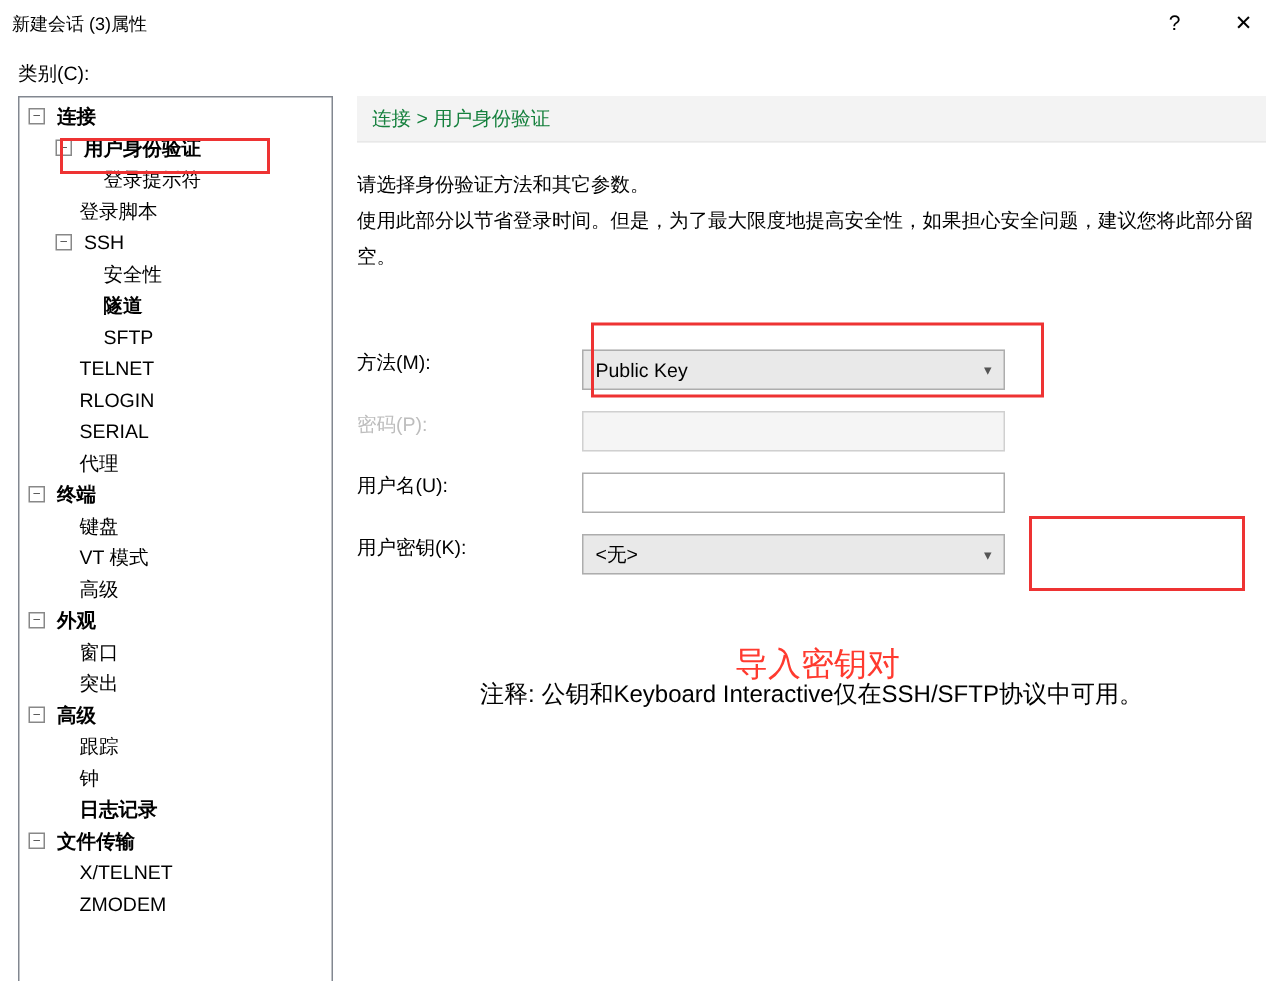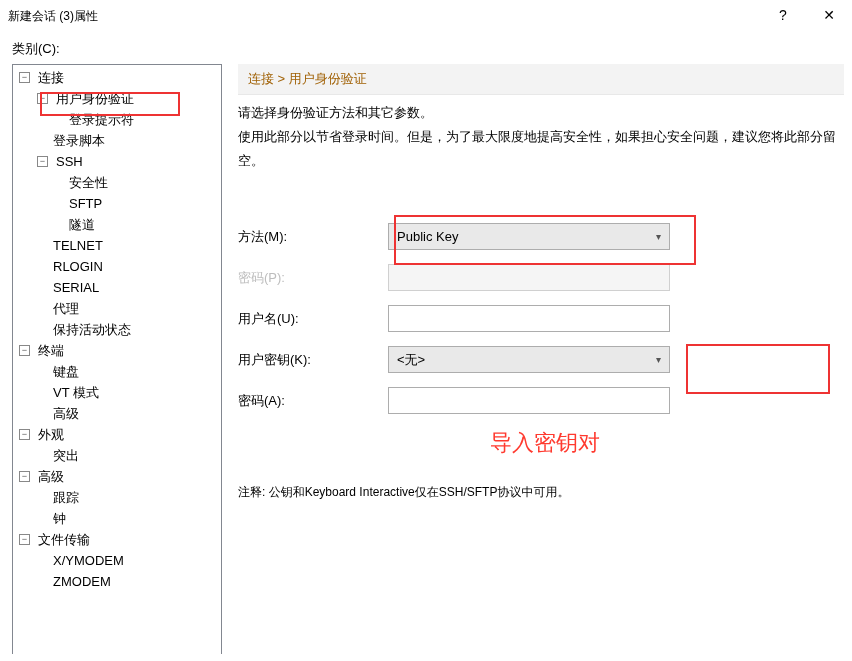--- a/index.html
+++ b/index.html
@@ -11,35 +11,35 @@
 .titlebar-btn { width: 46px; height: 30px; display: flex; align-items: center; justify-content: center; font-size: 14px; font-family: "Segoe UI Symbol", sans-serif; cursor: default; }
 .content { padding: 8px 8px 0 12px; }
 .cat-label { font-size: 13px; margin-bottom: 6px; }
 .body-row { display: flex; gap: 0; margin-top: 4px; }
 .tree-panel { width: 210px; border: 1px solid #828790; border-bottom: none; background: #fff; height: 590px; padding: 2px 0 0 2px; overflow: hidden; }
 .tree { font-size: 13px; line-height: 21px; }
 .tree-node { display: flex; align-items: center; white-space: nowrap; cursor: default; }
 .tree-toggle { width: 11px; height: 11px; border: 1px solid #888; display: inline-flex; align-items: center; justify-content: center; font-size: 9px; line-height: 1; margin-right: 6px; color: #555; background: #fff; flex-shrink: 0; }
 .tree-spacer { display: inline-block; flex-shrink: 0; }
 .tree-label { padding: 0 2px; }
-.tree-label.bold { font-weight: 400; }
+.tree-label.bold { font-weight: 700; }
 .hl-red { border: 2px solid #e33; position: absolute; pointer-events: none; }
 .right-panel { flex: 1; padding-left: 16px; position: relative; }
-.breadcrumb { background: #f3f3f3; padding: 6px 10px; color: #a16207; font-size: 13px; border-bottom: 1px solid #e8e8e8; margin-bottom: 6px; }
+.breadcrumb { background: #f3f3f3; padding: 6px 10px; color: #15803d; font-size: 13px; border-bottom: 1px solid #e8e8e8; margin-bottom: 16px; }
 .desc { font-size: 13px; line-height: 24px; margin-bottom: 50px; padding-right: 8px; }
-.form-row { display: flex; align-items: center; margin-bottom: 14px; height: 27px; }
+.form-row { display: flex; margin-bottom: 14px; height: 27px; }
 .form-label { width: 150px; font-size: 13px; }
 .form-label.disabled { color: #bdbdbd; }
 .form-control { height: 27px; }
 .sel { width: 282px; border: 1px solid #adadad; background: #e9e9e9; padding: 0 24px 0 8px; font-size: 13px; position: relative; display: flex; align-items: center; }
 .sel-arrow { position: absolute; right: 8px; font-size: 10px; color: #555; }
 .txt-input { width: 282px; border: 1px solid #adadad; background: #fff; }
 .txt-input.disabled { background: #f5f5f5; border-color: #d0d0d0; }
 .annot { color: #ff3a2f; font-size: 22px; position: absolute; }
-.note { font-size: 12px; margin-top: 28px; }
+.note { font-size: 16px; margin-top: 28px; text-align: center; }
 .hl-box1 { left: 40px; top: 92px; width: 140px; height: 24px; }
 .hl-box2 { left: 394px; top: 215px; width: 302px; height: 50px; }
 .hl-box3 { left: 686px; top: 344px; width: 144px; height: 50px; }
 </style>
 </head>
 <body>
 
 <div class="window">
   <div class="titlebar">
     <span class="titlebar-title">新建会话 (3)属性</span>
@@ -77,47 +77,43 @@
               <span class="tree-spacer" style="width:22px"></span>
               <span class="tree-toggle">−</span>
               <span class="tree-label">SSH</span>
             </div>
           <div class="tree-node">
               <span class="tree-spacer" style="width:52px"></span>
               <span class="tree-label">安全性</span>
             </div>
           <div class="tree-node">
               <span class="tree-spacer" style="width:52px"></span>
+              <span class="tree-label bold">隧道</span>
+            </div>
+          <div class="tree-node">
+              <span class="tree-spacer" style="width:52px"></span>
               <span class="tree-label">SFTP</span>
             </div>
           <div class="tree-node">
-              <span class="tree-spacer" style="width:52px"></span>
-              <span class="tree-label bold">隧道</span>
-            </div>
-          <div class="tree-node">
               <span class="tree-spacer" style="width:36px"></span>
               <span class="tree-label">TELNET</span>
             </div>
           <div class="tree-node">
               <span class="tree-spacer" style="width:36px"></span>
               <span class="tree-label">RLOGIN</span>
             </div>
           <div class="tree-node">
               <span class="tree-spacer" style="width:36px"></span>
               <span class="tree-label">SERIAL</span>
             </div>
           <div class="tree-node">
               <span class="tree-spacer" style="width:36px"></span>
               <span class="tree-label">代理</span>
             </div>
           <div class="tree-node">
-              <span class="tree-spacer" style="width:36px"></span>
-              <span class="tree-label">保持活动状态</span>
-            </div>
-          <div class="tree-node">
               <span class="tree-spacer" style="width:4px"></span>
               <span class="tree-toggle">−</span>
               <span class="tree-label bold">终端</span>
             </div>
           <div class="tree-node">
               <span class="tree-spacer" style="width:36px"></span>
               <span class="tree-label">键盘</span>
             </div>
           <div class="tree-node">
               <span class="tree-spacer" style="width:36px"></span>
@@ -127,43 +123,51 @@
               <span class="tree-spacer" style="width:36px"></span>
               <span class="tree-label">高级</span>
             </div>
           <div class="tree-node">
               <span class="tree-spacer" style="width:4px"></span>
               <span class="tree-toggle">−</span>
               <span class="tree-label bold">外观</span>
             </div>
           <div class="tree-node">
               <span class="tree-spacer" style="width:36px"></span>
+              <span class="tree-label">窗口</span>
+            </div>
+          <div class="tree-node">
+              <span class="tree-spacer" style="width:36px"></span>
               <span class="tree-label">突出</span>
             </div>
           <div class="tree-node">
               <span class="tree-spacer" style="width:4px"></span>
               <span class="tree-toggle">−</span>
               <span class="tree-label bold">高级</span>
             </div>
           <div class="tree-node">
               <span class="tree-spacer" style="width:36px"></span>
               <span class="tree-label">跟踪</span>
             </div>
           <div class="tree-node">
               <span class="tree-spacer" style="width:36px"></span>
               <span class="tree-label">钟</span>
             </div>
           <div class="tree-node">
+              <span class="tree-spacer" style="width:36px"></span>
+              <span class="tree-label bold">日志记录</span>
+            </div>
+          <div class="tree-node">
               <span class="tree-spacer" style="width:4px"></span>
               <span class="tree-toggle">−</span>
               <span class="tree-label bold">文件传输</span>
             </div>
           <div class="tree-node">
               <span class="tree-spacer" style="width:36px"></span>
-              <span class="tree-label">X/YMODEM</span>
+              <span class="tree-label">X/TELNET</span>
             </div>
           <div class="tree-node">
               <span class="tree-spacer" style="width:36px"></span>
               <span class="tree-label">ZMODEM</span>
             </div>
         </div>
       </div>
 
       <div class="right-panel">
         <div class="breadcrumb">连接 &gt; 用户身份验证</div>
@@ -193,24 +197,20 @@
 
         <div class="form-row" style="position:relative">
           <div class="form-label">用户密钥(K):</div>
           <div class="form-control sel">
             <span>&lt;无&gt;</span>
             <span class="sel-arrow">▾</span>
           </div>
 
         </div>
 
-        <div class="form-row">
-          <div class="form-label">密码(A):</div>
-          <div class="form-control txt-input"></div>
-        </div>
 
         <div class="annot" style="left:268px; top:364px;">导入密钥对</div>
 
         <div class="note" style="margin-top:70px">注释: 公钥和Keyboard Interactive仅在SSH/SFTP协议中可用。</div>
       </div>
     </div>
   </div>
 
   <div class="hl-red hl-box1"></div>
   <div class="hl-red hl-box2"></div>

